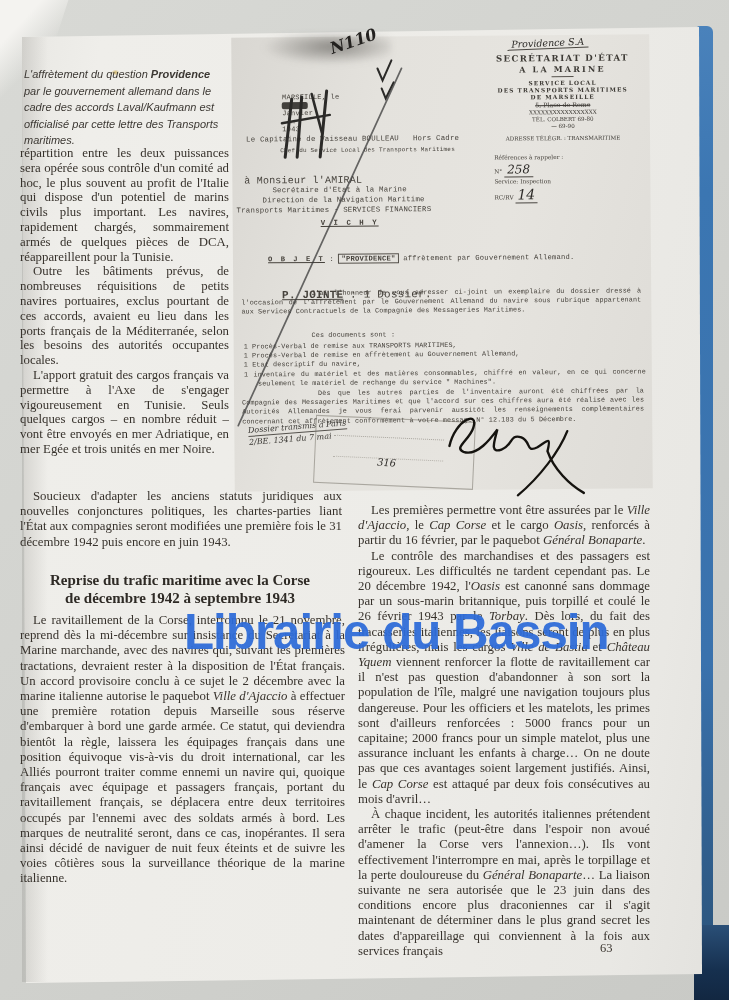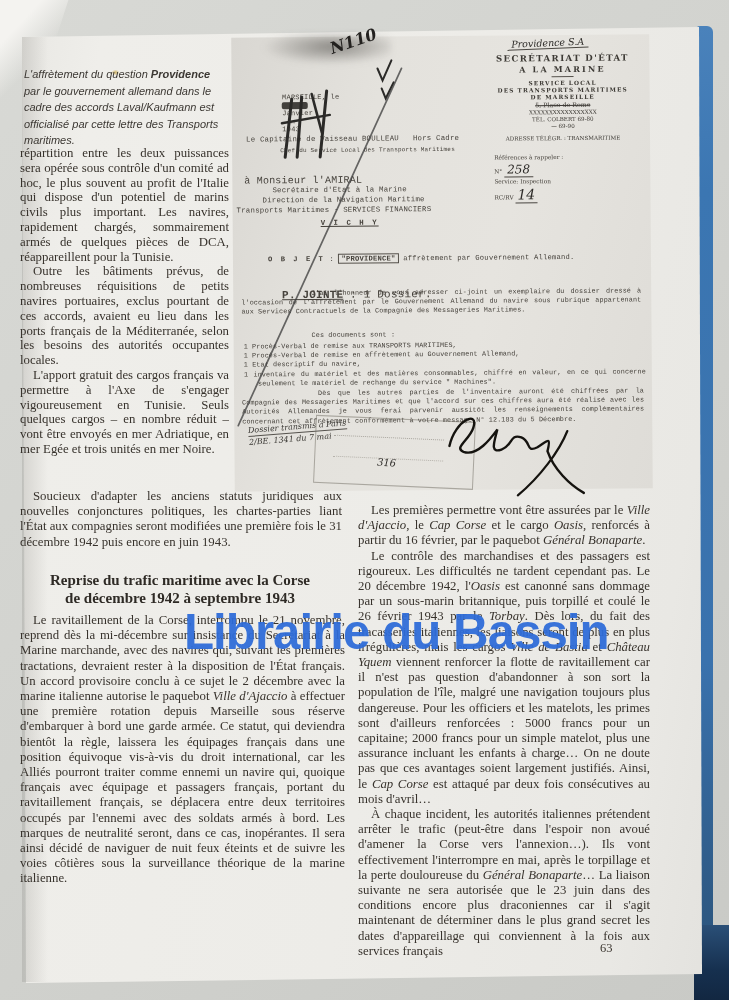--- a/index.html
+++ b/index.html
@@ -71,21 +71,21 @@
   .refs .row{margin-bottom:2px;}
   .hand{font-family:"DejaVu Serif",serif;font-style:italic;color:#2e2c29;}
   .hw-prov{position:absolute;left:276px;top:2px;font-size:9.5px;
     border-bottom:1px solid #4a4742;transform:rotate(-2deg);padding:0 4px 0 4px;}
   .hw-n110{position:absolute;left:98px;top:-5px;font-size:16px;font-weight:bold;
     transform:rotate(-18deg);color:#23211f;}
   .hw-258{font-size:12px;border-bottom:1px solid #4a4742;padding:0 3px;}
   .hw-14{font-size:14px;border-bottom:1px solid #4a4742;padding:0 2px;}
   .dsmudge{display:inline-block;width:26px;height:7px;background:#2c2a27;
     border-radius:2px;vertical-align:middle;opacity:.88;}
-  .objet-label{letter-spacing:2px;font-weight:bold;margin-top:47px;}
+  .objet-label{text-decoration:underline;letter-spacing:2px;font-weight:bold;margin-top:47px;}
   .pj-label{text-decoration:underline;font-weight:bold;}
   .prov-box{border:1px solid #55514b;padding:0 2px;font-weight:bold;}
   .lbody{position:absolute;font-size:6.8px;line-height:9.2px;text-align:justify;letter-spacing:.1px;}
   .doc-row{padding-left:14px;text-indent:-14px;margin:0;}
   .vichy{text-decoration:underline;letter-spacing:2px;font-weight:bold;}
   .note{position:absolute;left:14px;top:384px;font-size:8px;line-height:11px;
     transform:rotate(-4deg);color:#3a3834;}
   .note .u{border-bottom:1px solid #55524d;}
   .stamp{position:absolute;left:80px;top:382px;width:158px;height:66px;
     border:1px solid rgba(110,105,95,.5);transform:rotate(3deg);}

